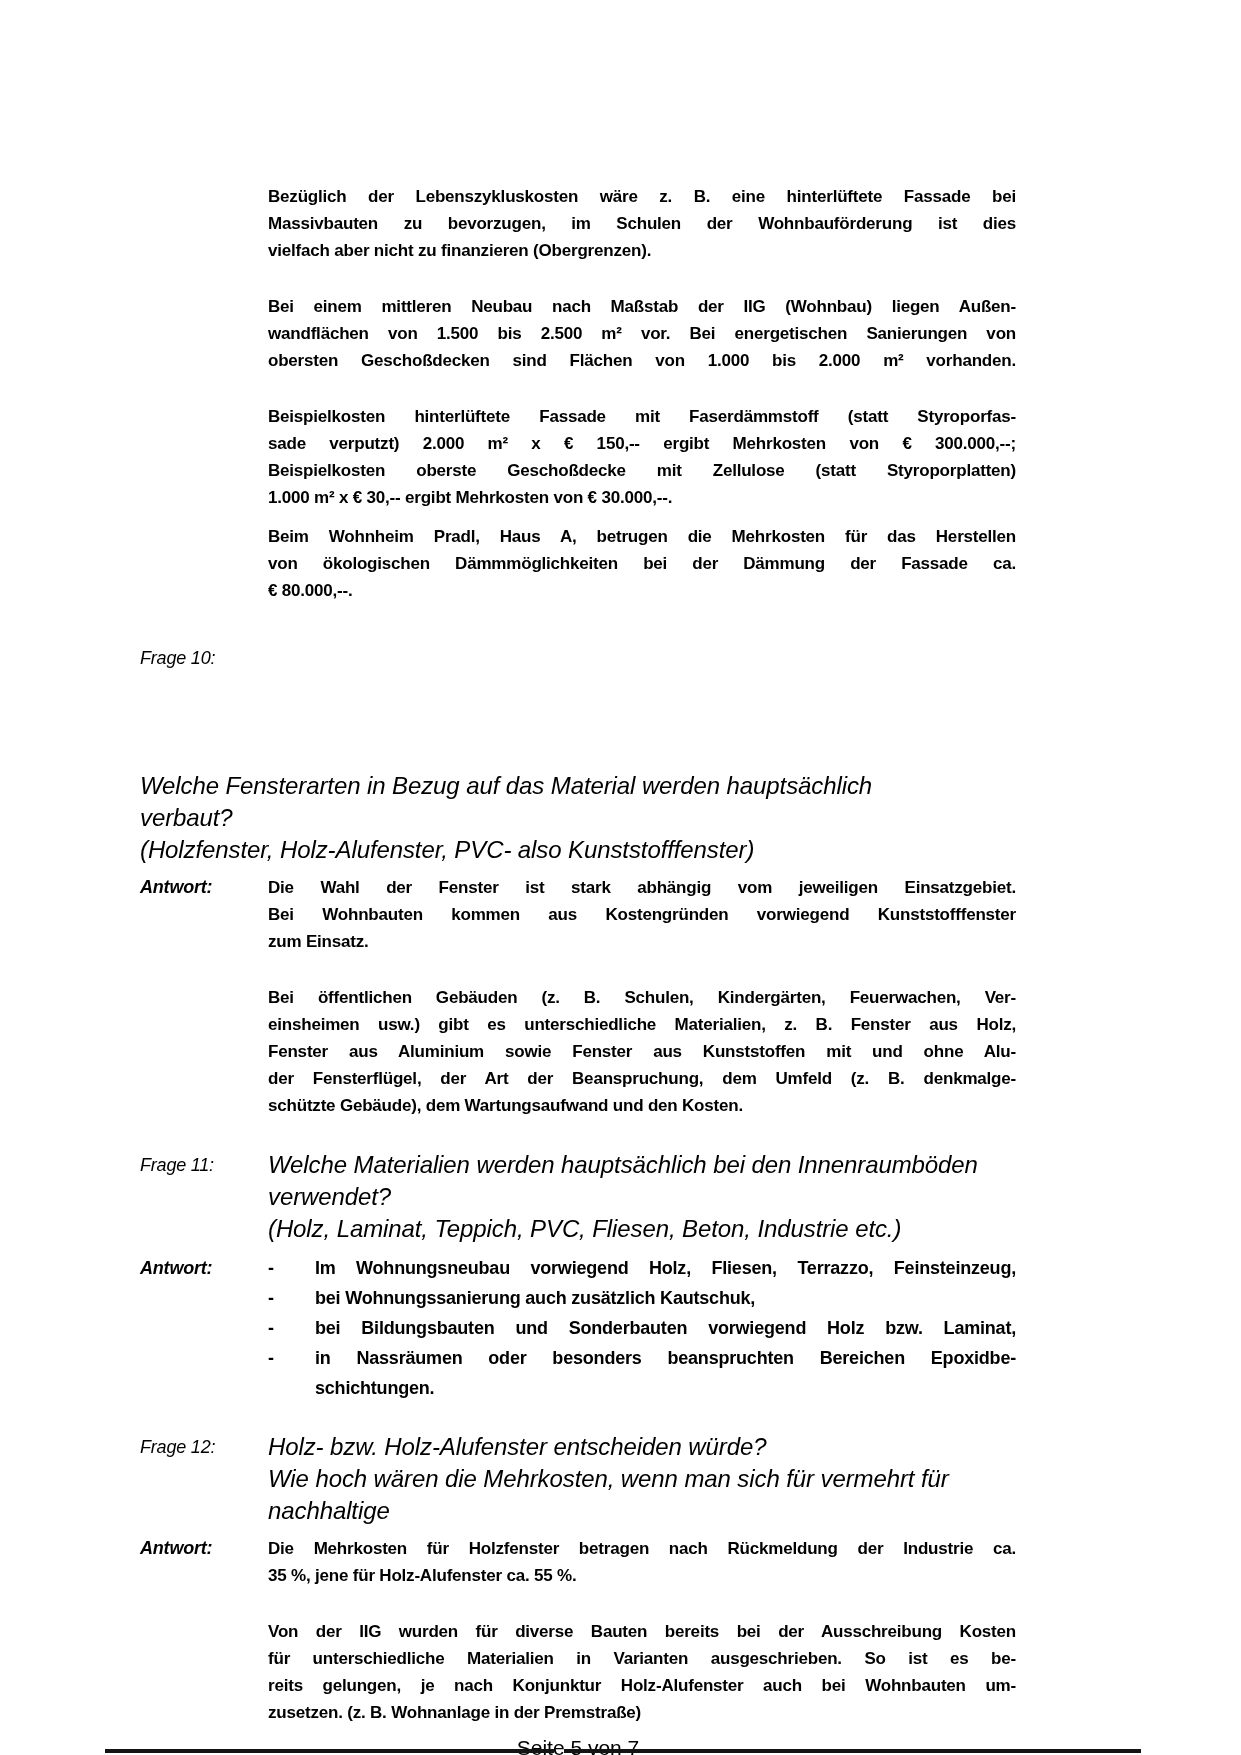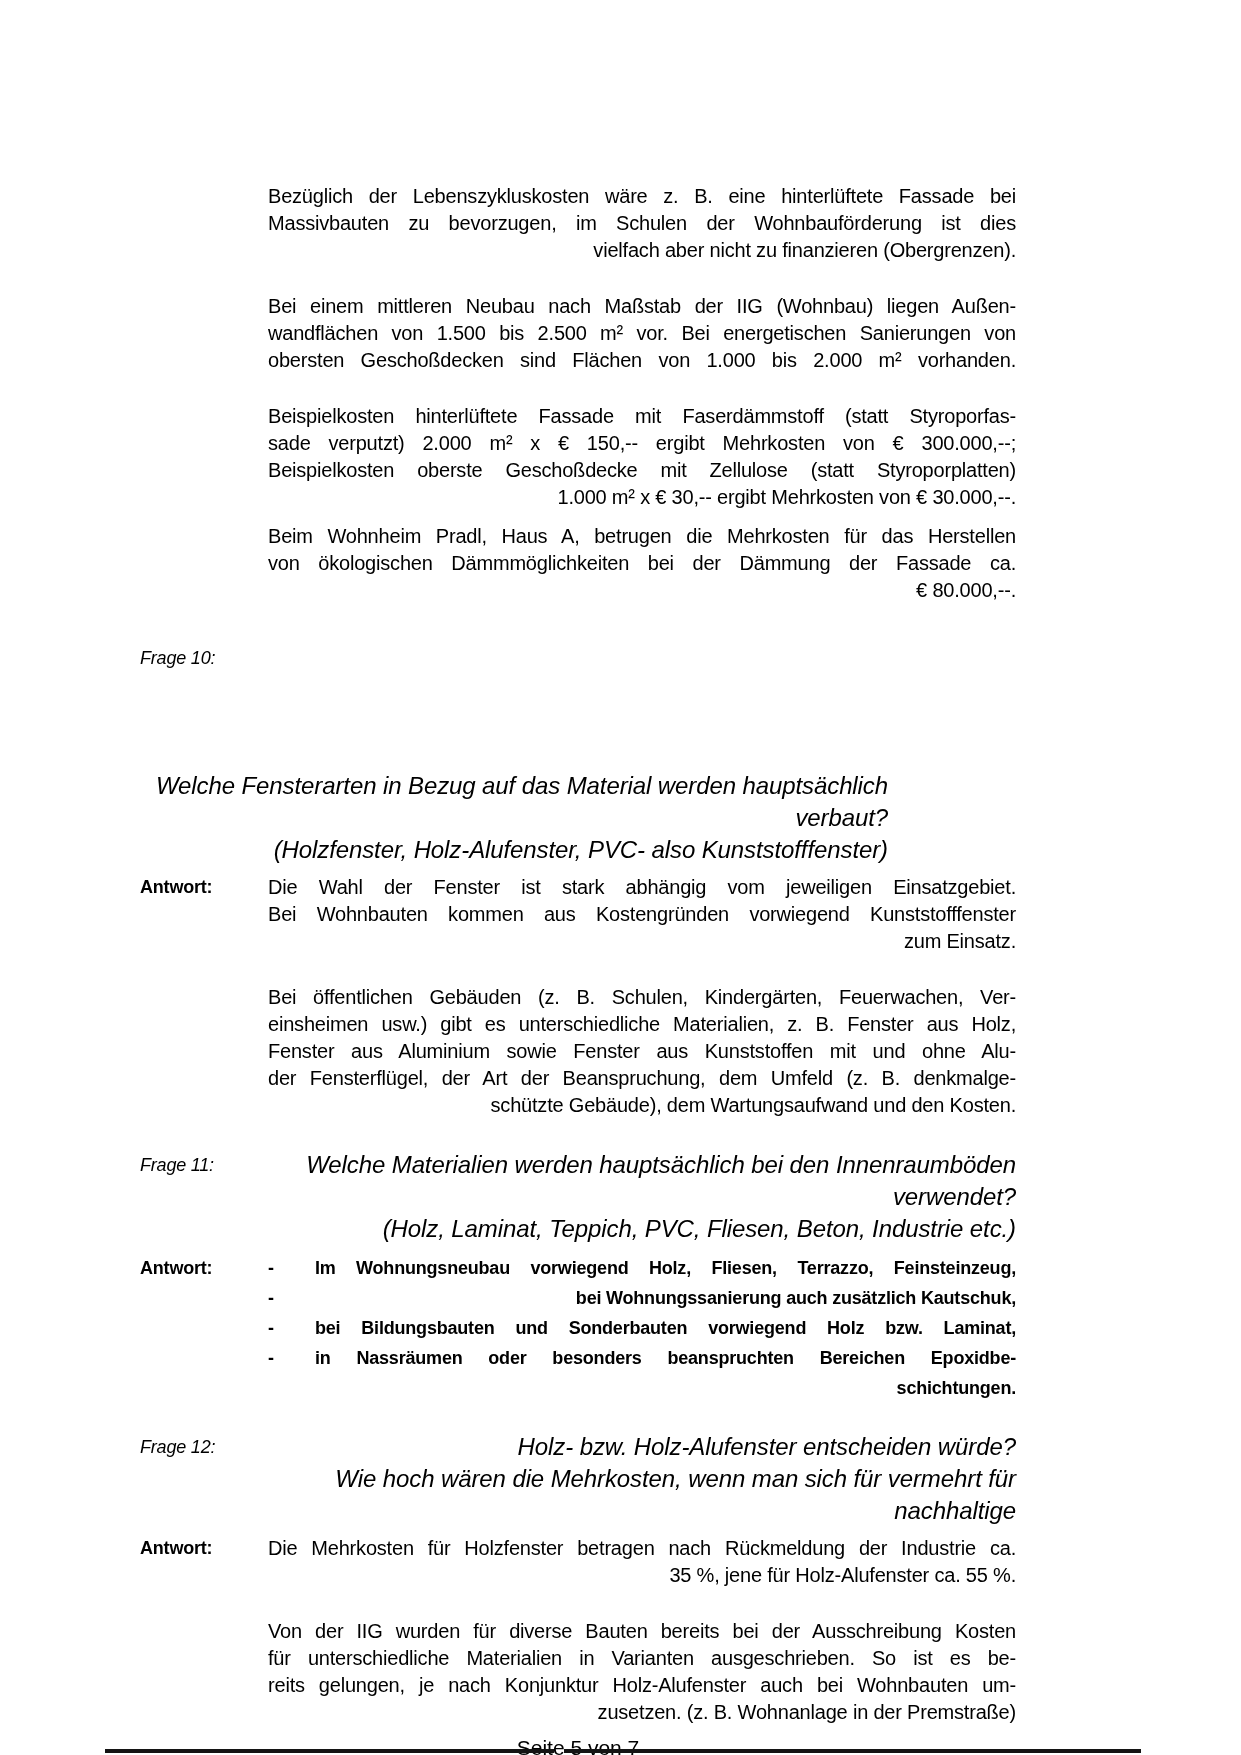--- a/index.html
+++ b/index.html
@@ -12,32 +12,33 @@
     overflow:hidden;
   }
   .doc {
     position:absolute; left:140px; top:183px; width:876px;
   }
   .row { display:flex; }
   .lbl {
     flex:0 0 128px; width:128px;
     font-size:18px; font-weight:bold; line-height:27px;
     letter-spacing:-0.2px;
+    font-style:italic;
   }
   .lbl.qlbl { font-style:italic; font-weight:normal; line-height:32px; }
   .content { width:748px; }
   .para {
-    font-weight:normal; font-size:20px; line-height:27px;
+    font-weight:bold; font-size:17px; line-height:27px;
     letter-spacing:-0.2px;
   }
   .qblock {
     font-style:italic; font-weight:normal; font-size:24px; line-height:32px;
     letter-spacing:-0.1px;
   }
-  .line { text-align:right; }
+  .line { text-align:left; }
   .jline { text-align:justify; text-align-last:justify; }
   .bullets { font-weight:bold; font-size:18px; line-height:30px; letter-spacing:-0.2px; }
   .bullet { display:flex; }
   .dash { flex:0 0 47px; width:47px; }
   .btext { width:701px; }
   .mt8  { margin-top:8px; }
   .mt12 { margin-top:12px; }
   .mt14 { margin-top:29px; }
   .mt28 { margin-top:28px; }
   .mt30 { margin-top:30px; }

